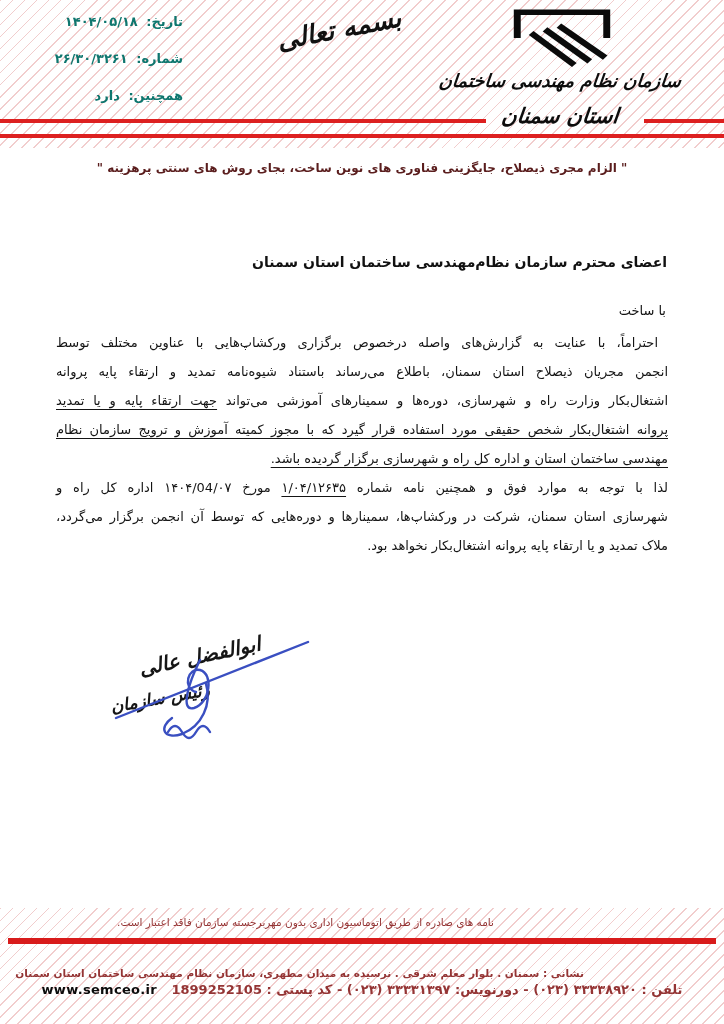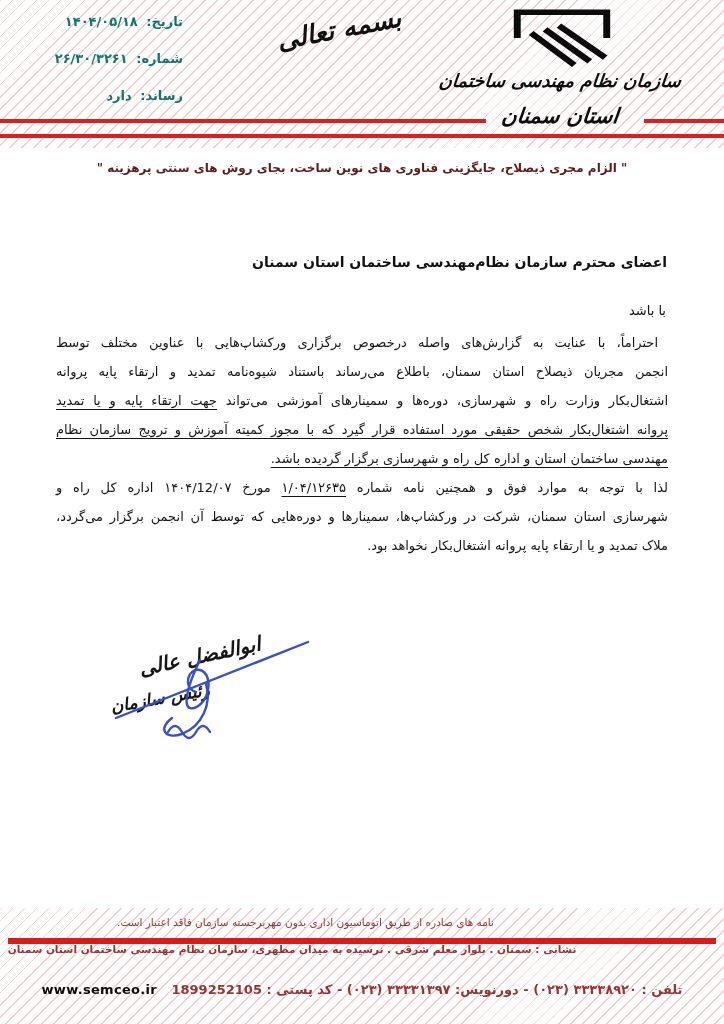--- a/index.html
+++ b/index.html
@@ -72,21 +72,21 @@
     transform:rotate(-10deg);color:#161616;white-space:nowrap;
   }
   .sig-svg{position:absolute;top:0;left:0;z-index:2;}
 
   .validity-note{
     position:absolute;top:916px;left:28px;width:466px;text-align:right;
     font-size:10.5px;color:#943434;z-index:2;
   }
   .thickline{position:absolute;top:938px;left:8px;width:708px;height:6px;background:#d81b1b;z-index:2;}
   .addr1{
-    position:absolute;top:943px;left:0;width:584px;text-align:center;
+    position:absolute;top:967px;left:0;width:584px;text-align:right;
     font-size:10.5px;font-weight:bold;color:#943434;z-index:2;
   }
   .addr2{
     position:absolute;top:982px;left:0;width:724px;text-align:center;
     font-size:13px;font-weight:bold;color:#943434;z-index:2;white-space:nowrap;
   }
   .website{color:#0c0c0c;font-weight:800;margin-right:10px;letter-spacing:.3px;}
 </style>
 </head>
 <body>
@@ -98,21 +98,21 @@
   <div class="meta">
     <div class="row">
       <span>تاریخ:</span>
       <span class="val">۱۴۰۴/۰۵/۱۸</span>
     </div>
     <div class="row">
       <span>شماره:</span>
       <span class="val">۲۶/۳۰/۳۲۶۱</span>
     </div>
     <div class="row">
-      <span>رساند:</span>
+      <span>همچنین:</span>
       <span class="val">دارد</span>
     </div>
   </div>
 
   <div class="besmellah">بسمه تعالی</div>
 
   <div class="logo">
     <svg width="108" height="64" viewBox="0 0 140 104" preserveAspectRatio="none" aria-hidden="true">
       <path d="M12 52 L12 10 L128 10 L128 52" fill="none" stroke="#0b0b0b" stroke-width="9"></path>
       <path d="M30 44 L86 96" fill="none" stroke="#0b0b0b" stroke-width="9"></path>
@@ -124,28 +124,28 @@
   <div class="org-name">سازمان نظام مهندسی ساختمان</div>
   <div class="org-province">استان سمنان</div>
 
   <div class="redline rl1a"></div>
   <div class="redline rl1b"></div>
   <div class="redline rl2"></div>
 
   <div class="slogan">" الزام مجری ذیصلاح، جایگزینی فناوری های نوین ساخت، بجای روش های سنتی پرهزینه "</div>
 
   <div class="recipient">اعضای محترم سازمان نظام‌مهندسی ساختمان استان سمنان</div>
-  <div class="salutation">با باشد</div>
+  <div class="salutation">با ساخت</div>
   <div class="letter-body">
       <div class="bline just ind"><span>احتراماً،  با عنایت به گزارش‌های واصله درخصوص برگزاری ورکشاپ‌هایی با عناوین مختلف توسط</span></div>
       <div class="bline just"><span>انجمن مجریان ذیصلاح استان سمنان، باطلاع می‌رساند باستناد شیوه‌نامه تمدید و ارتقاء پایه پروانه</span></div>
       <div class="bline just"><span>اشتغال‌بکار وزارت راه و شهرسازی، دوره‌ها و سمینارهای آموزشی می‌تواند </span><span class="ul">جهت ارتقاء پایه و یا تمدید</span></div>
       <div class="bline just"><span class="ul">پروانه  اشتغال‌بکار شخص حقیقی مورد استفاده قرار گیرد که با مجوز کمیته آموزش و ترویج سازمان نظام</span></div>
       <div class="bline"><span class="ul">مهندسی ساختمان استان و اداره کل راه و شهرسازی برگزار گردیده باشد.</span></div>
-      <div class="bline just"><span>لذا با توجه به موارد فوق و همچنین نامه شماره </span><span class="ul">۱/۰۴/۱۲۶۳۵</span><span> مورخ ۱۴۰۴/12/۰۷ اداره کل راه و</span></div>
+      <div class="bline just"><span>لذا با توجه به موارد فوق و همچنین نامه شماره </span><span class="ul">۱/۰۴/۱۲۶۳۵</span><span> مورخ ۱۴۰۴/04/۰۷ اداره کل راه و</span></div>
       <div class="bline just"><span>شهرسازی استان سمنان، شرکت در ورکشاپ‌ها، سمینارها و دوره‌هایی که توسط آن انجمن برگزار می‌گردد،</span></div>
       <div class="bline"><span>ملاک تمدید و یا ارتقاء پایه پروانه اشتغال‌بکار نخواهد بود.</span></div>
     </div>
 
   <div class="signature">
     <div class="sig-name">ابوالفضل عالی</div>
     <div class="sig-title">رئیس سازمان</div>
     <svg class="sig-svg" width="220" height="130" viewBox="0 0 220 130" aria-hidden="true">
       <g fill="none" stroke="#3a4fc1" stroke-width="2.4" stroke-linecap="round">
         <path d="M14 92 L206 16"></path>

